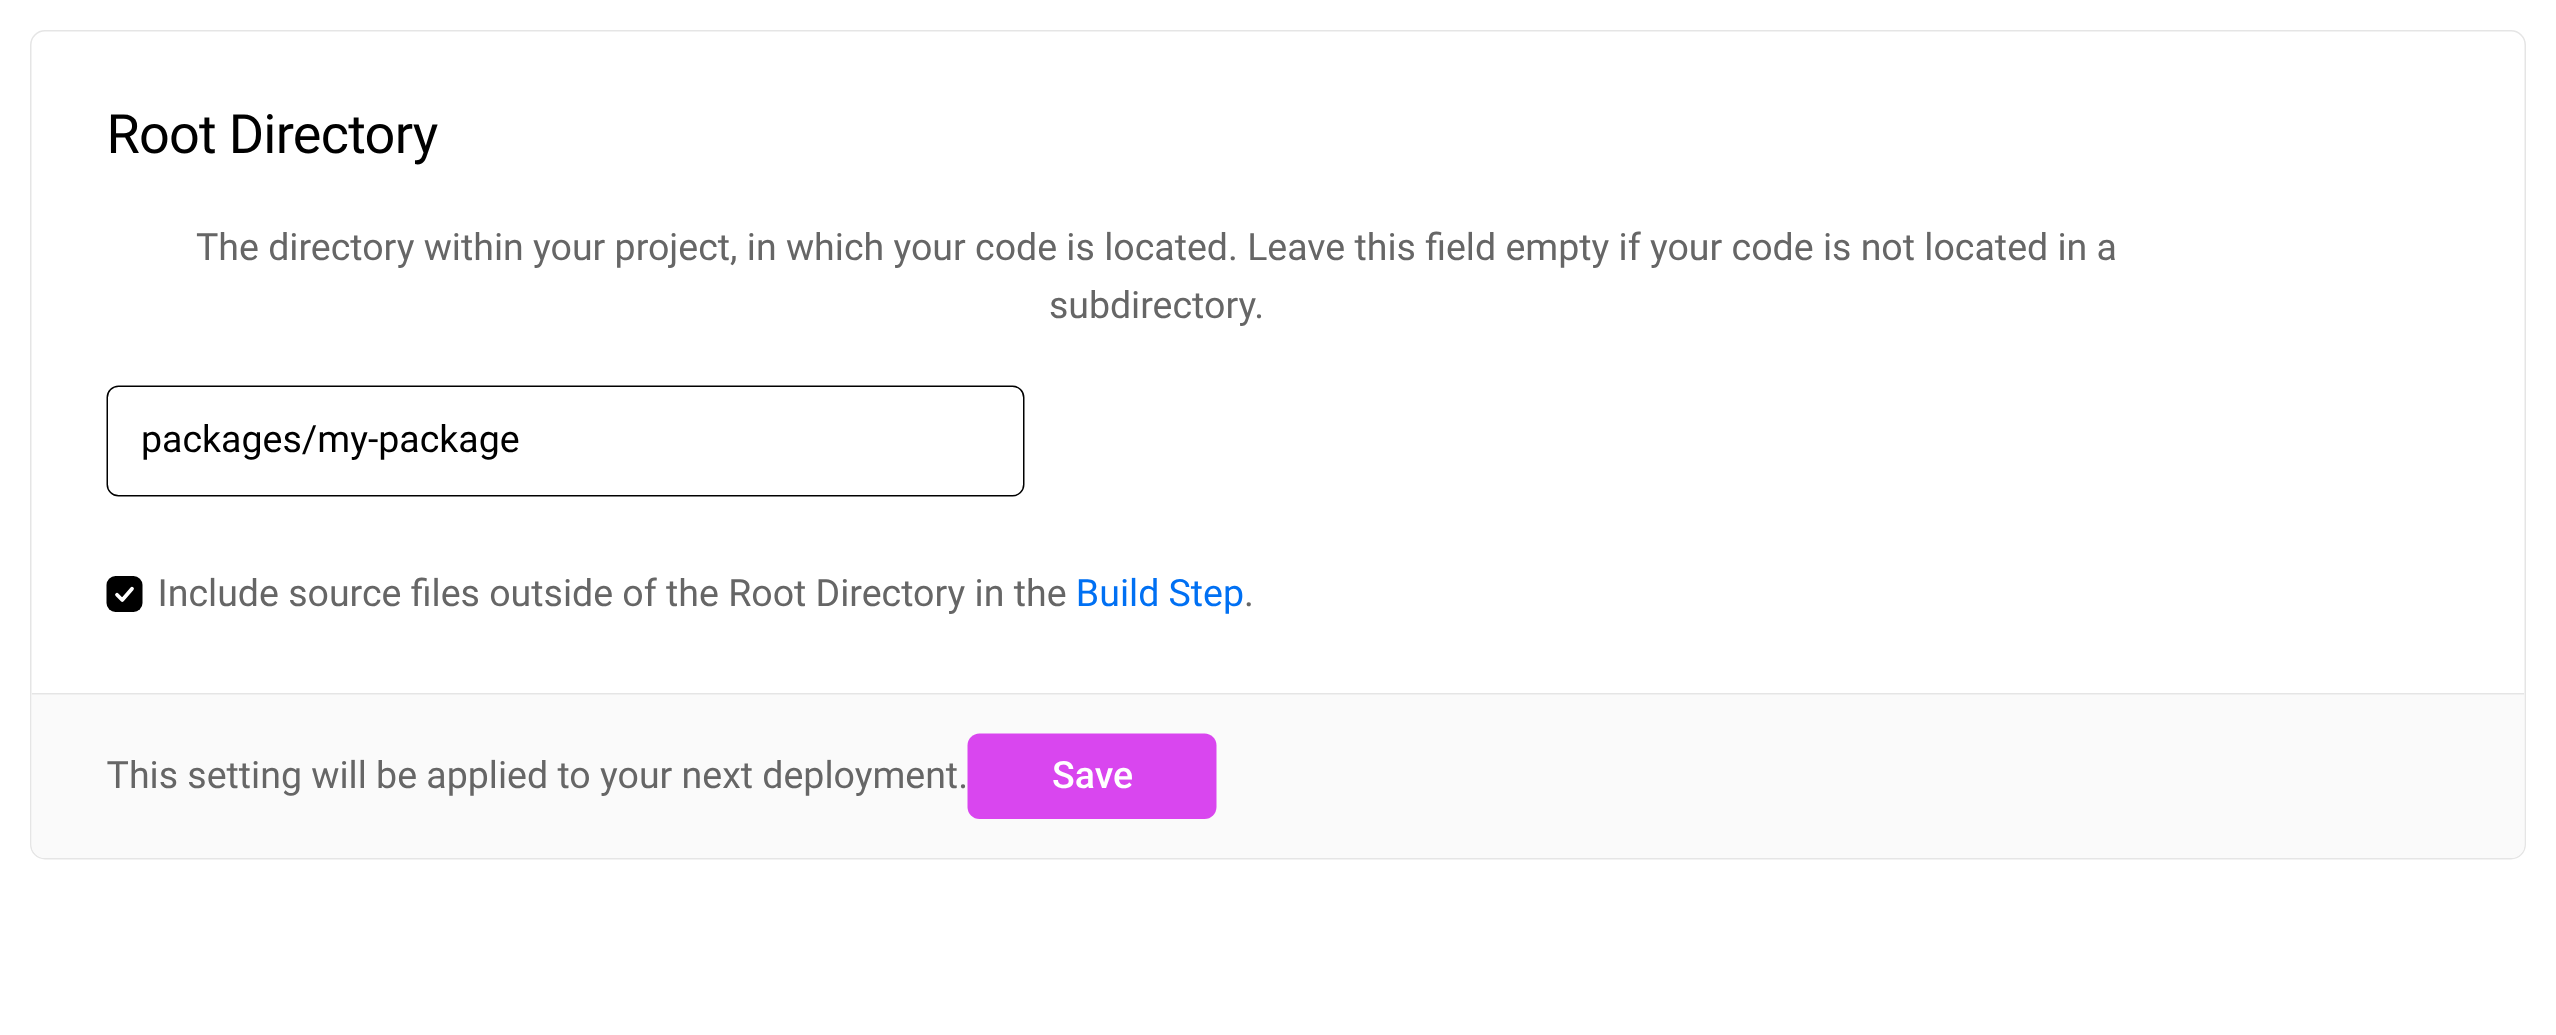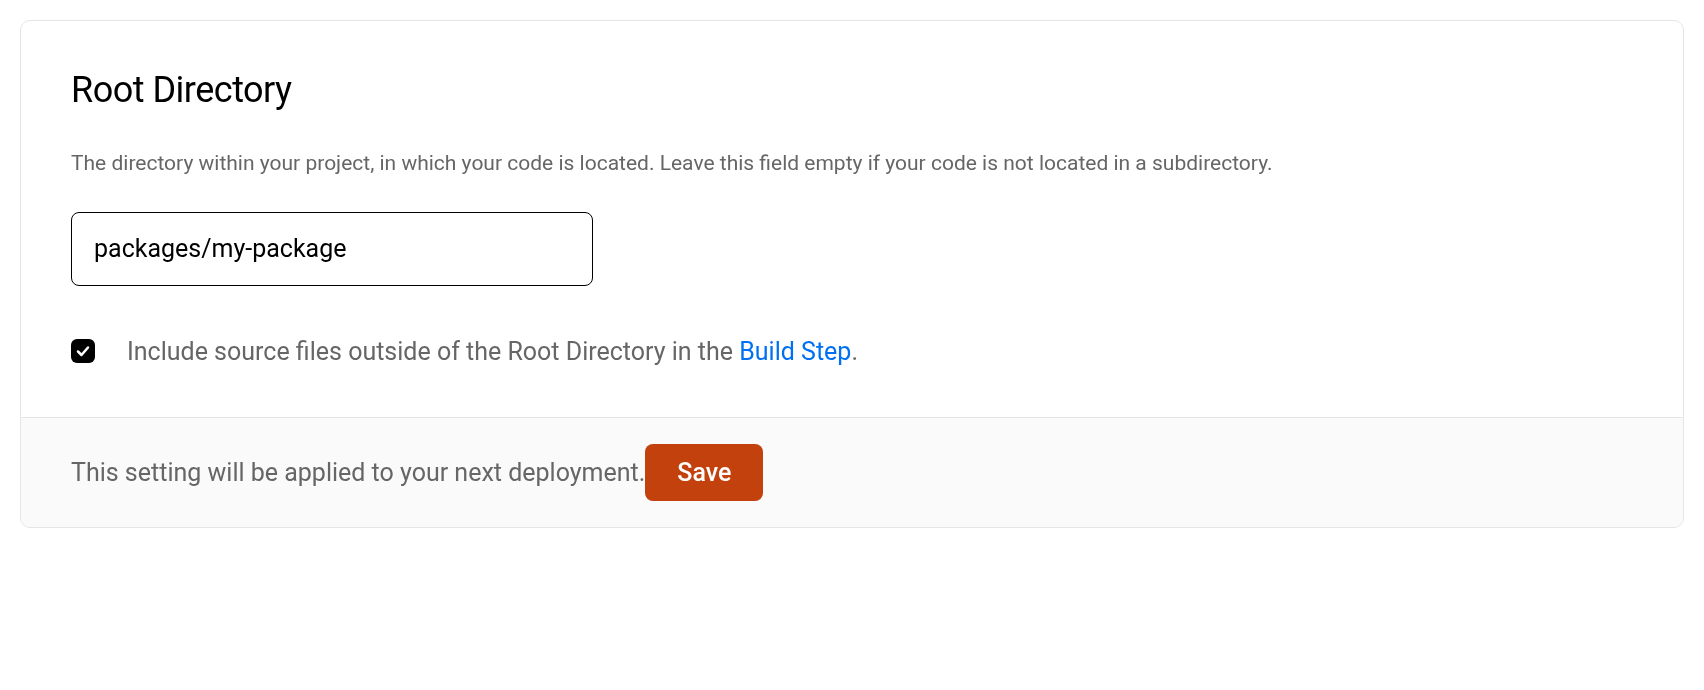--- a/index.html
+++ b/index.html
@@ -23,43 +23,44 @@
       padding: 48px 50px 48px 50px;
     }
     .title {
       font-size: 36px;
       font-weight: 400;
       color: #000000;
       margin-bottom: 36px;
       letter-spacing: -0.5px;
     }
     .description {
-      font-size: 21px;
+      font-size: 25px;
       color: #666666;
       line-height: 1.55;
       margin-bottom: 32px;
       max-width: 1400px;
+      text-align: center;
     }
     .input-field {
-      width: 522px;
+      width: 612px;
       height: 74px;
       border: 1.5px solid #000000;
       border-radius: 8px;
       padding: 0 22px;
       font-size: 25px;
       color: #000000;
       font-family: inherit;
       outline: none;
       margin-bottom: 48px;
       display: block;
     }
     .checkbox-row {
       display: flex;
       align-items: center;
-      gap: 32px;
+      gap: 10px;
     }
     .checkbox-wrapper {
       position: relative;
       width: 24px;
       height: 24px;
       flex-shrink: 0;
     }
     .checkbox-input {
       position: absolute;
       opacity: 0;
@@ -95,27 +96,27 @@
       background: #fafafa;
       padding: 26px 50px;
       display: flex;
       align-items: center;
     }
     .footer-text {
       font-size: 25px;
       color: #666666;
     }
     .save-button {
-      background: #c2410c;
+      background: #d946ef;
       color: #ffffff;
       border: none;
       border-radius: 8px;
       font-size: 25px;
       font-weight: 500;
-      padding: 14px 32px;
+      padding: 14px 56px;
       cursor: pointer;
       font-family: inherit;
     }
   </style>
 </head>
 <body>
 
 <div class="card">
   <div class="card-body">
     <h2 class="title">Root Directory</h2>

